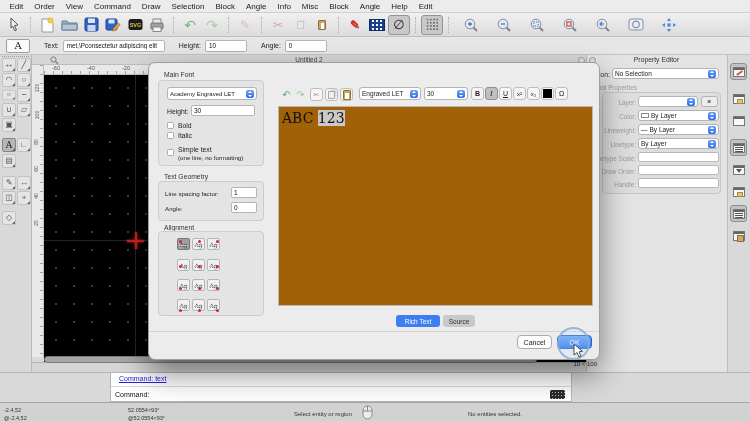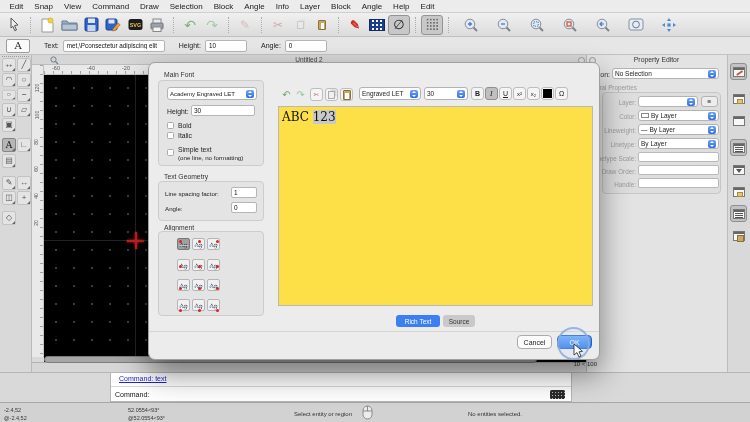--- a/index.html
+++ b/index.html
@@ -84,50 +84,50 @@
 .dlbl2{position:absolute;font-size:6.2px;color:#222}
 input.dfld{position:absolute;background:#fff;border:1px solid #b5b5b5;border-radius:2px;height:11px;font-size:6.5px;padding:0 2px;font-family:"Liberation Sans",sans-serif;color:#111}
 .agbtn{position:absolute;width:13px;height:12px;background:#f1f1f1;border:1px solid #b5b5b5;border-radius:2px;font-size:6px;color:#333;display:flex;align-items:center;justify-content:center;font-family:"DejaVu Serif",serif}
 .agbtn::before{content:"";position:absolute;left:1px;right:1px;top:5.5px;height:1px;background:#b3c8e4}
 .agbtn.sel{background:#a0a0a0;border-color:#777}
 .dot{position:absolute;width:3px;height:3px;background:#d22;border-radius:50%}
 .dl{left:.5px}.dc{left:5px}.dr{right:.5px}.dt{top:.5px}.dm{top:4.5px}.db{bottom:.5px}.db2{bottom:-1.5px}
 .ebtn{position:absolute;width:13px;height:13px;background:#f5f5f5;border:1px solid #bdbdbd;border-radius:3px;font-size:7px;display:flex;align-items:center;justify-content:center;color:#222}
 .ebtn.on{background:#bfbfbf;border-color:#8f8f8f}
 .earr{position:absolute;width:13px;height:13px;display:flex;align-items:center;justify-content:center}
-.editorarea{position:absolute;left:129px;top:43px;width:315px;height:200px;background:#fde047;border:1px solid #b8b8b8;font-family:"DejaVu Serif",serif;font-size:12px;color:#111;padding:3px}
+.editorarea{position:absolute;left:129px;top:43px;width:315px;height:200px;background:#a16207;border:1px solid #b8b8b8;font-family:"DejaVu Serif",serif;font-size:14px;color:#111;padding:3px}
 .selhl{background:#c9c9c9}
 .tabbtn{position:absolute;height:12px;border-radius:3px;font-size:6.5px;display:flex;align-items:center;justify-content:center}
 .btn{position:absolute;width:35px;height:14px;border-radius:4px;font-size:7px;display:flex;align-items:center;justify-content:center}
 .cancel{background:#fdfdfd;border:1px solid #ababab;color:#222}
 .okbtn{background:linear-gradient(#66a5f8,#2d77ee);border:1px solid #1d5fd0;color:#fff}
 .halo{position:absolute;left:408px;top:264px;width:33px;height:33px;border-radius:50%;border:2px solid rgba(140,172,215,.85);background:rgba(200,222,245,.25);z-index:12}
 .cursor{position:absolute;left:423px;top:280px;z-index:13}
 .cpy{width:7px;height:8px;border:1px solid #999;background:#eee;box-shadow:2px -2px 0 -.5px #cfcfcf;opacity:.8}
 .pst{width:8px;height:10px;background:#c9a863;border:1px solid #8a713a;border-radius:1px;position:relative}
 .pst::after{content:"";position:absolute;left:1.5px;top:2px;width:3.5px;height:6px;background:#fff}
 .bluechart{width:16px;height:12px;background:#1c3f8c;border:1px solid #122a60;background-image:radial-gradient(#fff .7px,transparent .9px);background-size:4px 4px;background-position:1px 7px}
 .gridicon{width:13px;height:13px;background-image:radial-gradient(#6a6a6a .8px,transparent 1px);background-size:3.2px 3.2px}
 </style>
 </head>
 <body>
 
 <div class="screen">
 
   <div class="menubar">
     <span>Edit</span>
-    <span>Snap</span>
+    <span>Order</span>
     <span>View</span>
     <span>Command</span>
     <span>Draw</span>
     <span>Selection</span>
     <span>Block</span>
     <span>Angle</span>
     <span>Info</span>
-    <span>Layer</span>
+    <span>Misc</span>
     <span>Block</span>
     <span>Angle</span>
     <span>Help</span>
     <span>Edit</span>
   </div>
 
   <div class="toolbar">
     <span class="ticon">
         <svg width="13" height="15">
           <path d="M3 1 L10 8 L6.5 8.5 L8.5 13 L6.8 13.7 L4.8 9.3 L3 11 Z" fill="#ececec" stroke="#555" stroke-width="1"></path>

